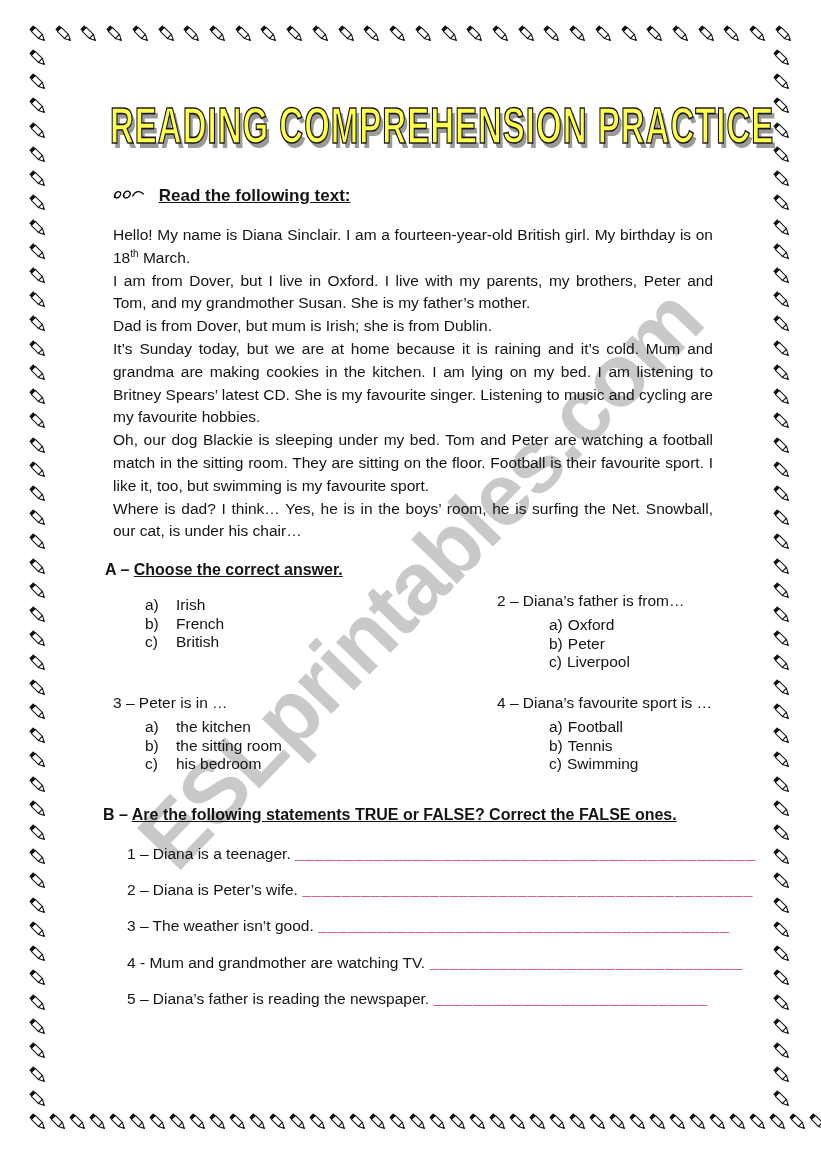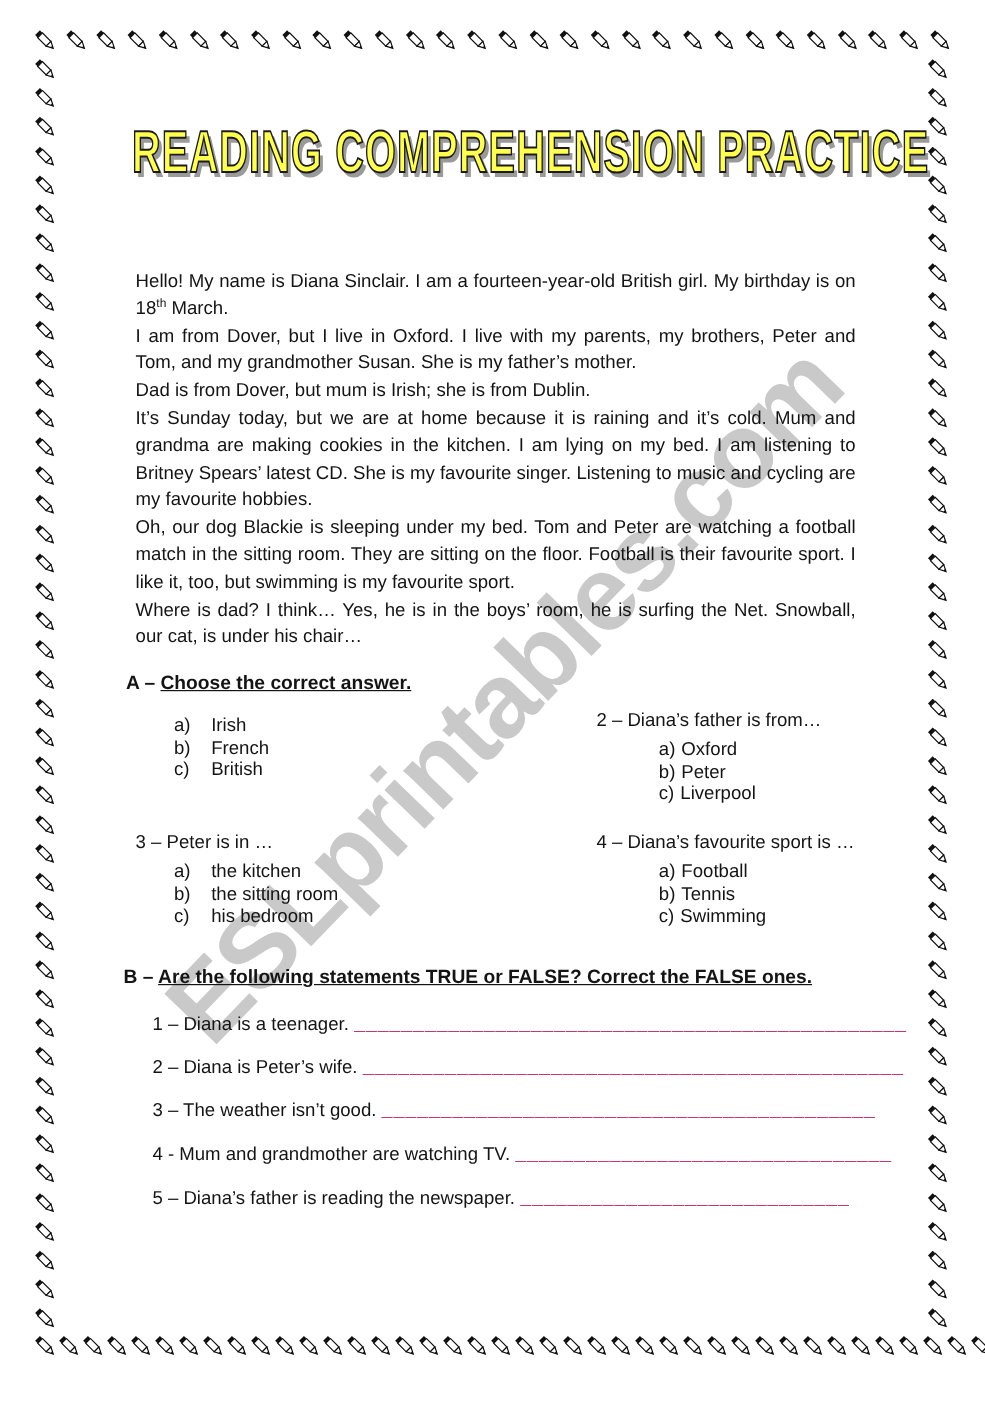--- a/index.html
+++ b/index.html
@@ -1330,20 +1330,29 @@
         <path d="M13.5 7.2 L19 10 L13.5 12.8 Z" fill="#fff" stroke="#111" stroke-width="1"></path>
         <path d="M16.8 8.9 L19 10 L16.8 11.1 Z" fill="#111"></path>
       </g>
     </svg>
   </div>
 
 <div class="content">
 
   <div class="title" style="color:#ffff4d;">READING COMPREHENSION PRACTICE</div>
 
+  <div class="read-heading">
+    <span class="glasses">
+      <svg width="33" height="16" viewBox="0 0 44 20">
+        <path d="M2 14 C1 8 6 4 9 6 C12 8 9 14 5 14 C3 14 2 12 3 10" fill="none" stroke="#000" stroke-width="1.7"></path>
+        <path d="M14 13 C13 7 19 3 22 6 C25 9 21 14 17 14 C15 14 14 12 15 10" fill="none" stroke="#000" stroke-width="1.7"></path>
+        <path d="M26 12 C30 4 36 4 41 9" fill="none" stroke="#000" stroke-width="1.7"></path>
+      </svg>
+    </span><span class="ul">Read the following text:</span>
+  </div>
 
   <div class="passage">
     <p><span>Hello! My name is Diana Sinclair. I am a fourteen-year-old British girl. My birthday is on 18</span><sup>th</sup><span> March.</span></p>
     <p>I am from Dover, but I live in Oxford. I live with my parents, my brothers, Peter and Tom, and my grandmother Susan. She is my father’s mother.</p>
     <p>Dad is from Dover, but mum is Irish; she is from Dublin.</p>
     <p>It’s Sunday today, but we are at home because it is raining and it’s cold. Mum and grandma are making cookies in the kitchen. I am lying on my bed. I am listening to Britney Spears’ latest CD. She is my favourite singer. Listening to music and cycling are my favourite hobbies.</p>
     <p>Oh, our dog Blackie is sleeping under my bed. Tom and Peter are watching a football match in the sitting room. They are sitting on the floor. Football is their favourite sport. I like it, too, but swimming is my favourite sport.</p>
     <p>Where is dad? I think… Yes, he is in the boys’ room, he is surfing the Net. Snowball, our cat, is under his chair…</p>
   </div>
 

